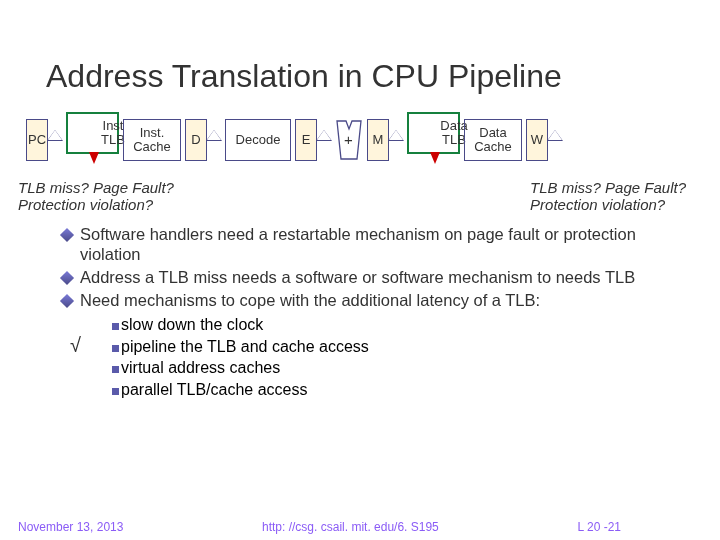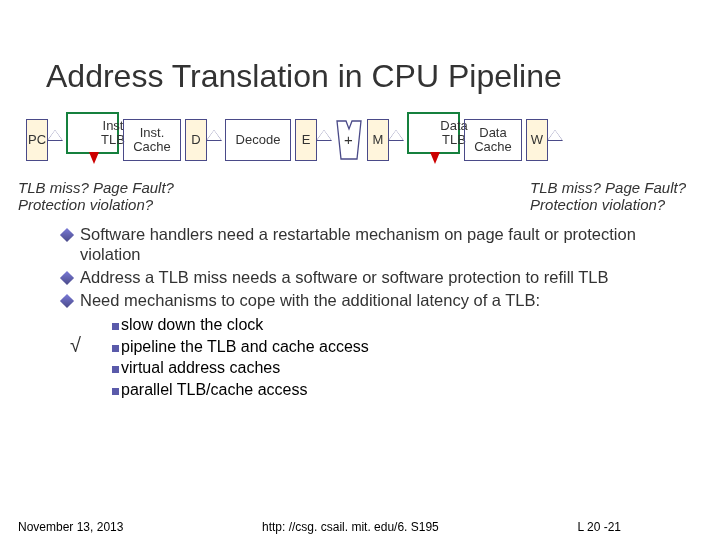--- a/index.html
+++ b/index.html
@@ -160,21 +160,21 @@
   }
   .footer {
     position: absolute;
     bottom: 6px;
     left: 0;
     width: 639px;
     display: flex;
     justify-content: center;
     padding: 0 18px;
     font-size: 12px;
-    color: #000000;
+    color: #8b5cf6;
   }
   .footer .url { text-align: center; flex: 1; }
   .sp { width: 4px; flex-shrink: 0; }
 </style>
 </head>
 <body>
 
 <div class="title">Address Translation in CPU Pipeline</div>
 
 <div class="pipeline">
@@ -257,21 +257,21 @@
 <div class="bullets">
   <div class="row">
     <span class="diamond"></span>
     <span>
       <span>Software handlers need a </span><span class="em">restartable</span><span> mechanism on page fault or protection violation</span>
     </span>
   </div>
   <div class="row">
     <span class="diamond"></span>
     <span>
-      <span>Address a TLB miss needs a </span><span class="em">software</span><span> or </span><span class="em">software</span><span> protection to refill TLB</span>
+      <span>Address a TLB miss needs a </span><span class="em">software</span><span> or </span><span class="em">software</span><span> mechanism to needs TLB</span>
     </span>
   </div>
   <div class="row">
     <span class="diamond"></span>
     <span>Need mechanisms to cope with the additional latency of a TLB:</span>
   </div>
 </div>
 
 <div class="sub-bullets">
   <div class="sub-row">

